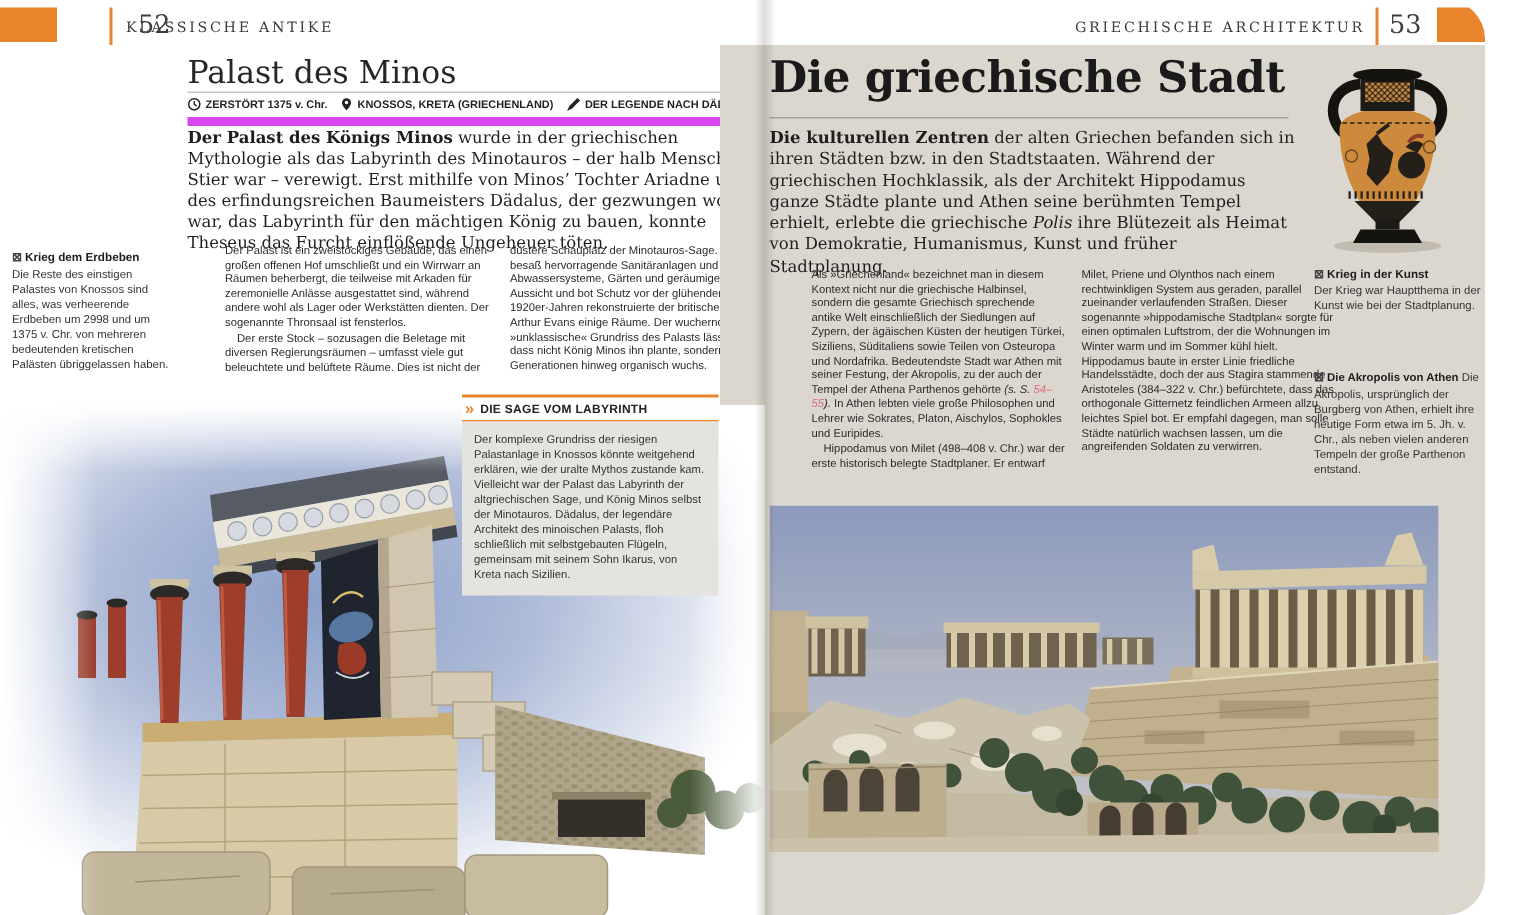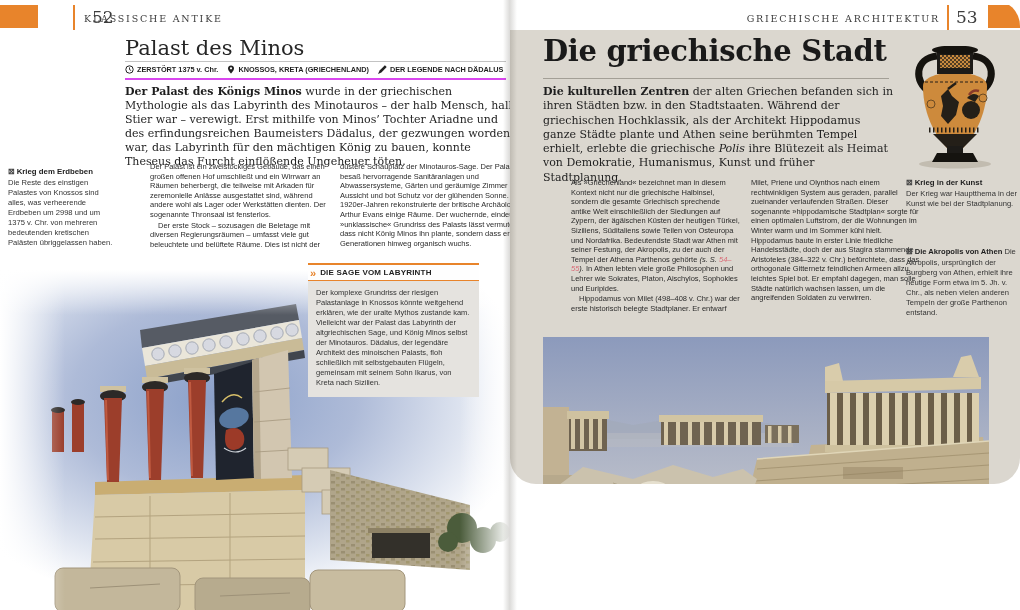--- a/index.html
+++ b/index.html
@@ -19,42 +19,42 @@
   .bodycol p{margin:0;}
   .bodycol p.indent{text-indent:8px;}
 
   
   .page-left{left:0;top:0;width:510px;height:610px;background:#fff;overflow:hidden;}
   .lp-block{left:0;top:5px;width:38px;height:23px;}
   .lp-num{left:44px;top:7px;margin-left:48px;}
   .lp-vrule{left:73px;top:5px;width:2px;height:25px;background:#e8842b;}
   .lp-section{left:84px;top:13px;}
   .lp-title{left:125px;top:36px;font-size:21px;color:#262626;}
-  .factbar{left:125px;top:61px;width:381px;border-top:1px solid #c3c3c3;border-bottom:2px solid #d946ef;
+  .factbar{left:125px;top:61px;width:381px;border-top:1px solid #c3c3c3;border-bottom:6px solid #d946ef;
            padding:3px 0 4px 0;display:flex;gap:9px;align-items:center;}
   .fb-item{display:flex;align-items:center;gap:3px;font-size:7.3px;font-weight:bold;color:#1f1f1f;white-space:nowrap;}
   .fb-item svg{flex:none;}
   .lp-intro{left:125px;top:85px;width:392px;font-size:11px;line-height:1.28;color:#1e1e1e;}
   .lp-margin{left:8px;top:167px;width:106px;}
   .mn-title-block{display:block;font-size:7.8px;}
   .lp-col1{left:122px;top:162px;width:185px;}
   .lp-col2{left:312px;top:162px;width:195px;}
   .lp-col1 p + p,.rp-col p + p{margin-top:1px;}
 
   .mythbox{left:308px;top:263px;width:171px;z-index:5;}
   .mythbox .mb-head{border-top:2px solid #e8842b;border-bottom:1px solid #e8842b;background:#fefefe;
                     display:flex;align-items:center;gap:4px;padding:3px 2px;}
   .mb-marker{color:#e8842b;font-weight:bold;font-size:11px;line-height:8px;}
   .mb-title{font-size:8px;font-weight:bold;color:#222;letter-spacing:0.2px;}
   .mb-body{background:#e5e3df;padding:7px 8px 9px 8px;font-size:7.5px;line-height:1.34;color:#333;}
 
   .knossos{left:0;top:270px;width:510px;height:340px;z-index:1;}
 
   
-  .page-right{left:510px;top:0;width:510px;height:484px;background:#fff;overflow:hidden;border-radius:26px;}
+  .page-right{left:480px;top:0;width:510px;height:610px;background:#fff;overflow:hidden;border-radius:26px;}
   .rp-beige{left:0;top:30px;width:510px;height:580px;background:#dbd7cf;}
   .rp-section{right:80px;top:13px;}
   .rp-vrule{left:437px;top:5px;width:2px;height:25px;background:#e8842b;}
   .rp-num{left:446px;top:7px;}
   .rp-block{left:478px;top:5px;width:32px;height:23px;}
   .rp-title{left:33px;top:34px;font-size:29px;font-weight:bold;color:#1a1a1a;letter-spacing:-0.3px;}
   .rp-trule{left:33px;top:78px;width:346px;height:1px;background:#a39f96;}
   .rp-intro{left:33px;top:85px;width:352px;font-size:11px;line-height:1.3;color:#1e1e1e;}
   .rp-col1{left:33px;top:178px;width:170px;}
   .rp-col2{left:213px;top:178px;width:170px;}

